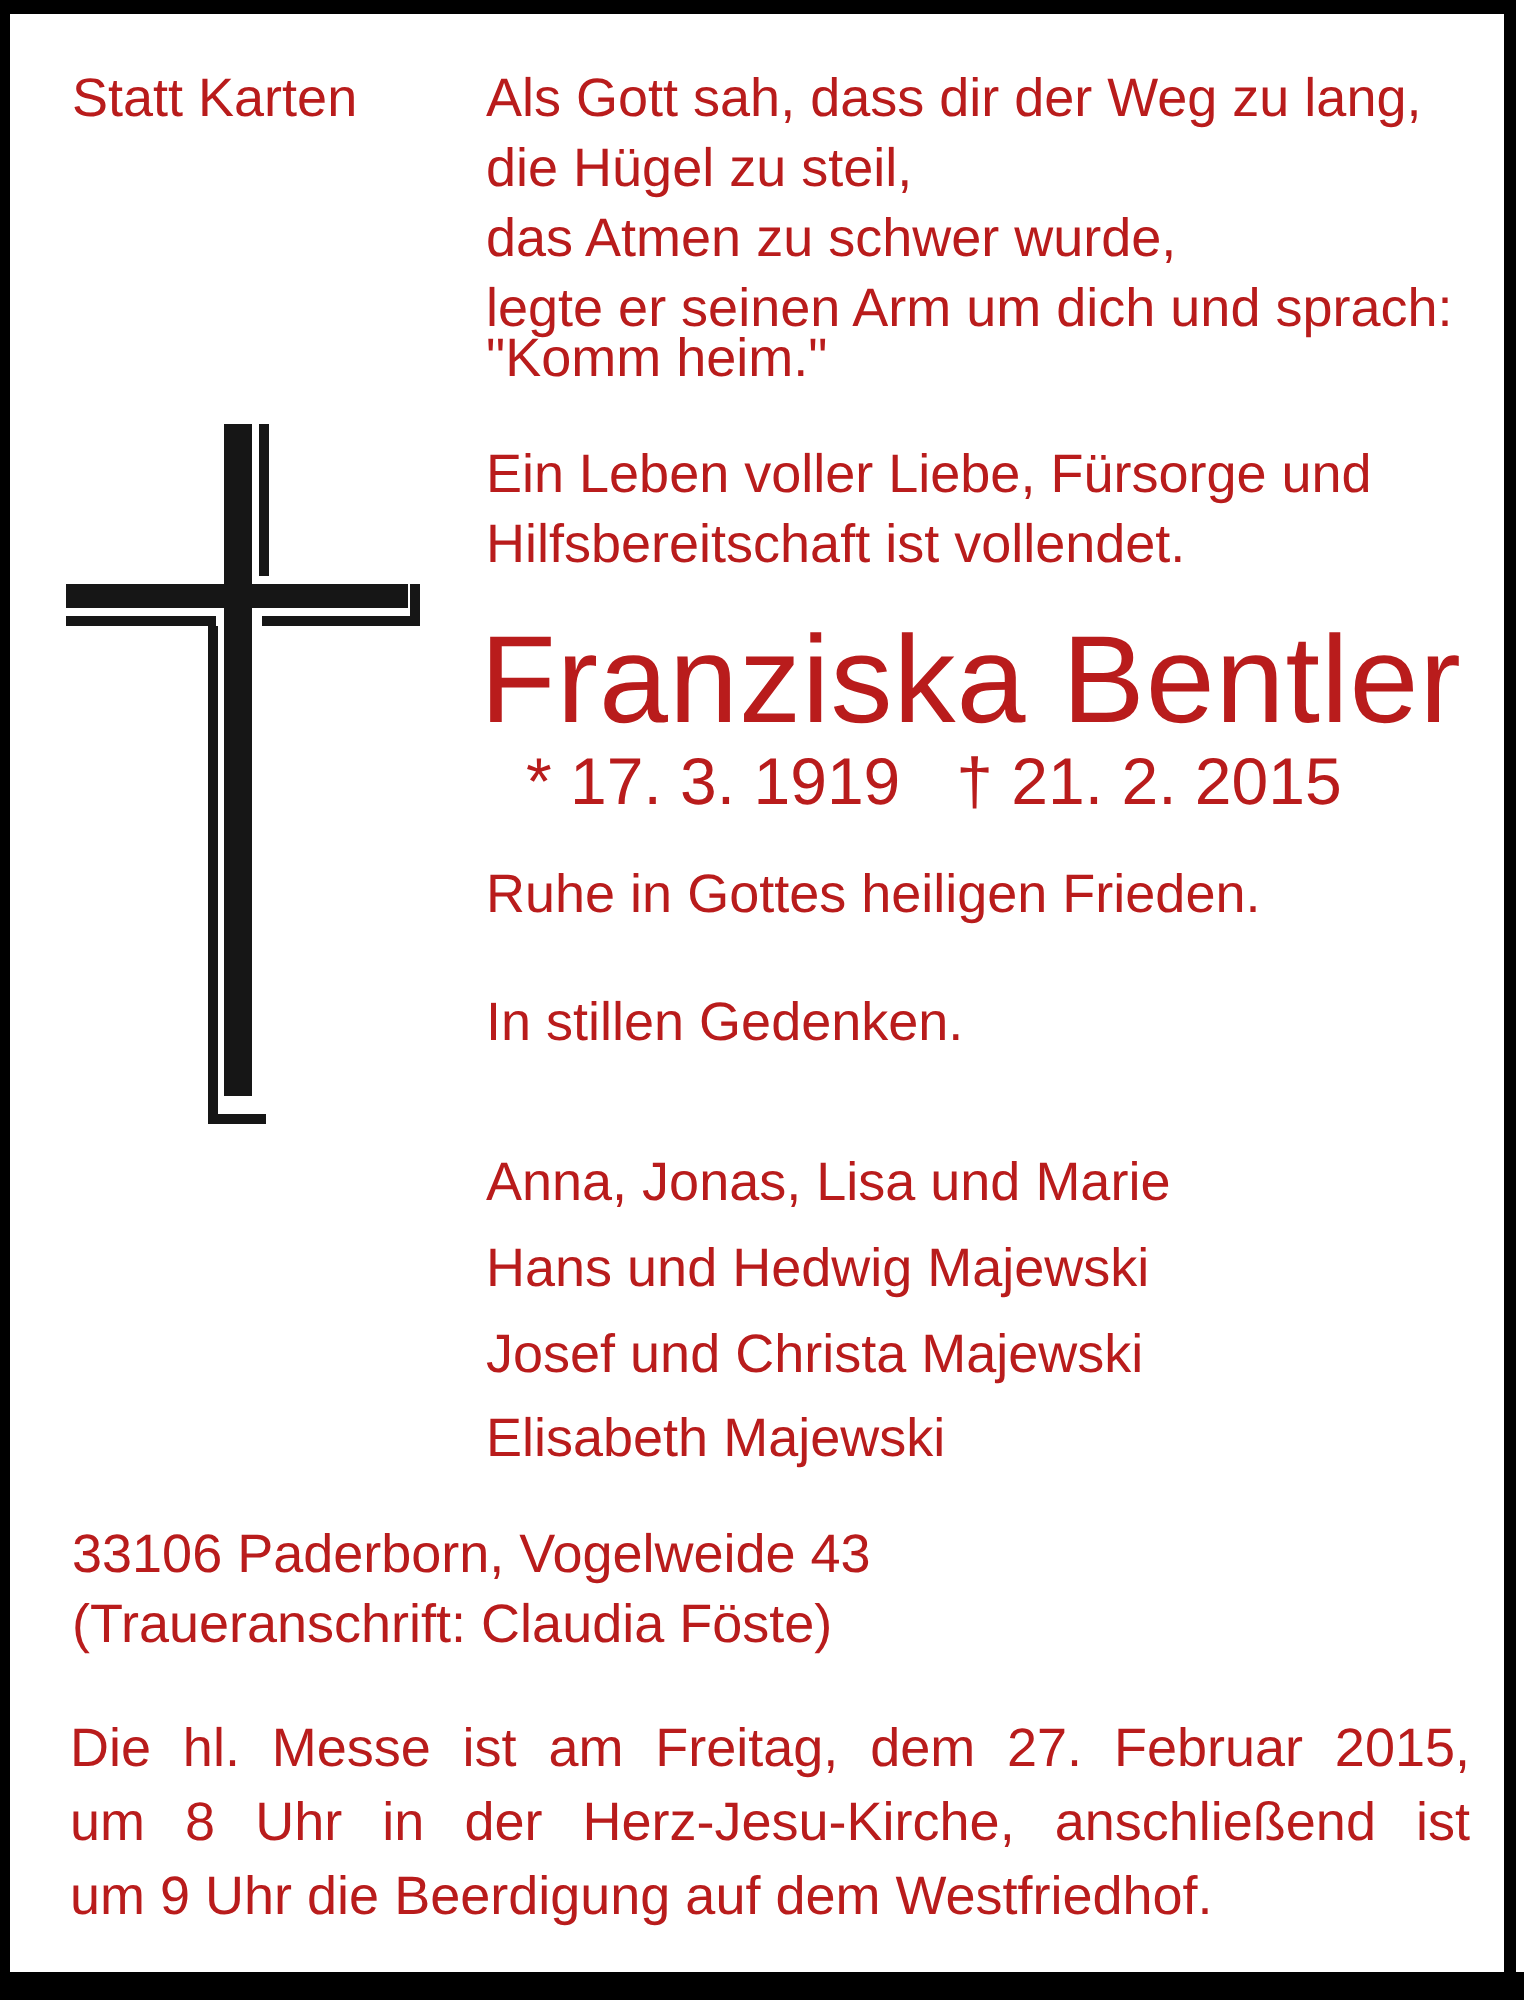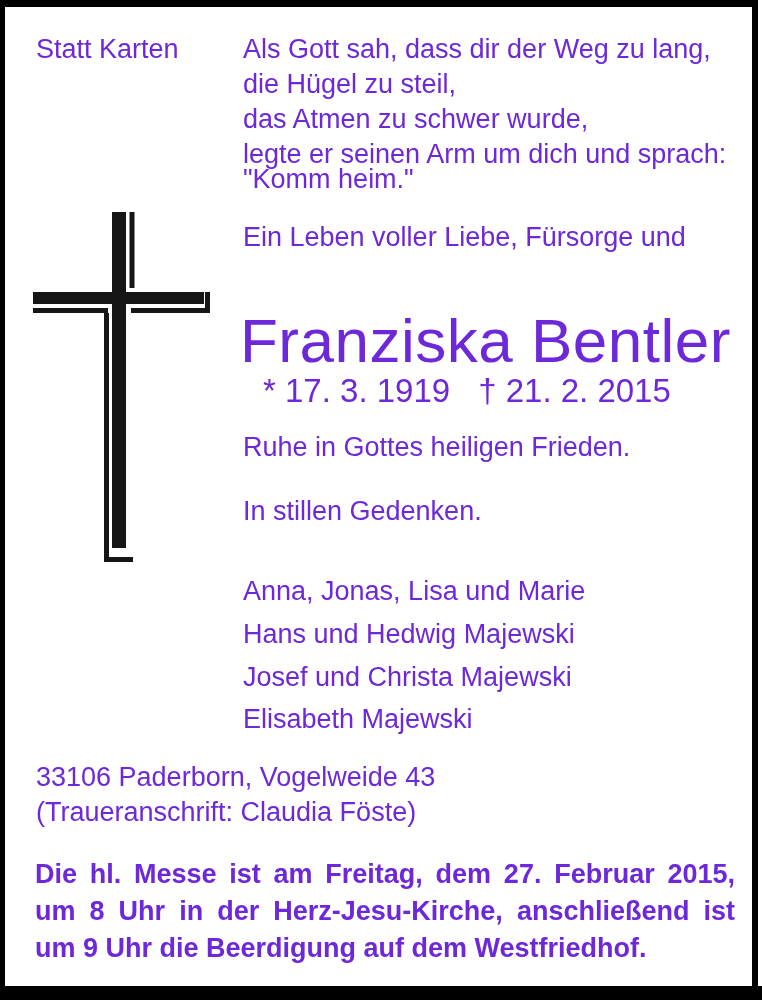--- a/index.html
+++ b/index.html
@@ -3,21 +3,21 @@
 <meta charset="utf-8">
 <style>
   html,body { margin:0; padding:0; background:#e8e8e8; }
   .page {
     position: relative;
     width: 762px;
     height: 1000px;
     background: #ffffff;
     overflow: hidden;
     font-family: "Liberation Sans", sans-serif;
-    color: #6d28d9;
+    color: #b91c1c;
     -webkit-font-smoothing: antialiased;
   }
   
   .frame {
     position: absolute; left: 0; top: 0;
     width: 758px; height: 986px;
     box-sizing: border-box;
     border: solid #000;
     border-width: 7px 6px 0 5px;
   }
@@ -41,21 +41,21 @@
     position: absolute; left: 243px; top: 374px;
     font-size: 33px; line-height: 33px; white-space: nowrap; margin-left: 20px;
   }
   .dates .death { margin-left: 28px; }
   .ruhe { left: 243px; top: 430px; }
   .gedenken { left: 243px; top: 494px; }
   .mourner { position: absolute; left: 243px; font-size: 27px; line-height: 35px; white-space: nowrap; }
   .address { left: 36px; top: 760px; }
   .schedule {
     position: absolute; left: 35px; top: 856px;
-    width: 700px; font-size: 27px; line-height: 37px; font-weight: bold;
+    width: 700px; font-size: 27px; line-height: 37px;
   }
   .schedule .sline { text-align: justify; text-align-last: justify; }
   .schedule .sline:last-child { text-align-last: left; }
 </style>
 </head>
 <body>
 
 <div class="page">
 
   <div class="frame"></div>
@@ -77,20 +77,21 @@
       <rect x="33" y="292" width="171" height="12"></rect>
       <rect x="129.5" y="212" width="5" height="76"></rect>
       <rect x="33" y="308" width="75" height="5"></rect>
       <path d="M131 308 H205 V292 h5 v21 H131 Z"></path>
       <path d="M104 313 h5 v244 h24 v5 h-29 Z"></path>
     </g>
   </svg>
 
   <div class="txt intro">
     <div class="iline">Ein Leben voller Liebe, Fürsorge und</div>
+    <div class="iline">Hilfsbereitschaft ist vollendet.</div>
   </div>
 
   <div class="deceased">Franziska Bentler</div>
 
   <div class="dates">
     <span class="birth">* 17. 3. 1919</span><span class="death">† 21. 2. 2015</span>
   </div>
 
   <div class="txt ruhe">Ruhe in Gottes heiligen Frieden.</div>
 

